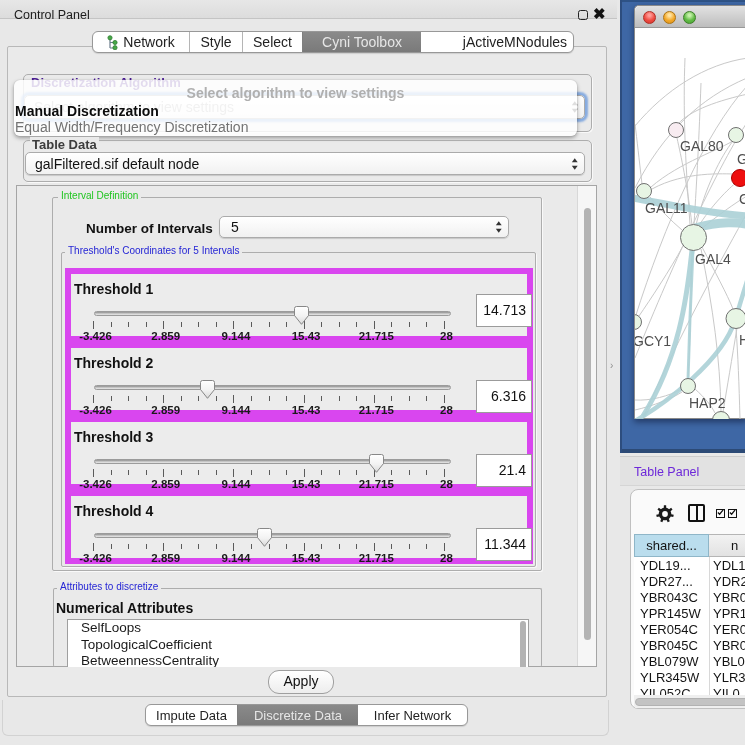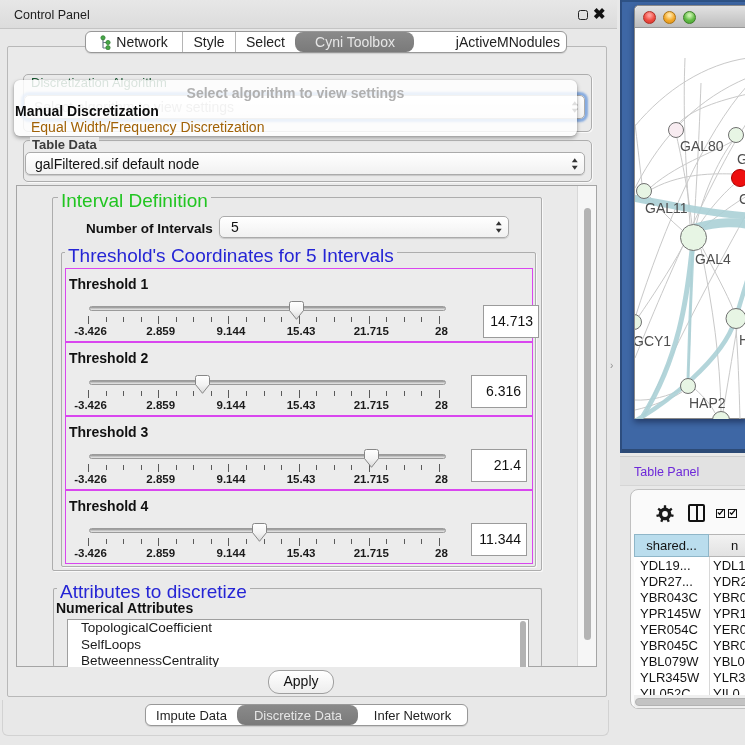--- a/index.html
+++ b/index.html
@@ -2,21 +2,21 @@
 <html><head>
 <meta charset="utf-8">
 <style>
 * { margin:0; padding:0; box-sizing:border-box; }
 html,body { width:745px; height:745px; overflow:hidden; }
 body { font-family:"Liberation Sans", sans-serif; background:#e8e8e8; position:relative; }
 #root { position:absolute; left:0; top:0; width:745px; height:745px; }
 .abs { position:absolute; }
 
 
-#cp-title { left:0; top:0; width:617px; height:29px;
+#cp-title { left:0; top:0; width:617px; height:19px;
   background:linear-gradient(#e7e7e7,#dcdcdc);
   border-bottom:1px solid #c4c4c4; }
 #cp-title .t { position:absolute; left:14px; top:8px; font-size:12.5px; color:#1c1c1c; }
 #float-ico { position:absolute; left:578px; top:10px; width:9.5px; height:9.5px;
   border:1.6px solid #222; border-radius:2.5px; }
 #close-ico { position:absolute; left:593px; top:5px; font-size:15px; font-weight:bold; color:#111; }
 
 #cp-bottom-border { left:2px; top:700px; width:607px; height:36px;
   border:1px solid #d2d2d2; border-top:none; border-radius:0 0 6px 6px; }
 
@@ -24,41 +24,41 @@
 #tabpanel { left:7px; top:46px; width:600px; height:651px;
   background:#eaeaea; border:1px solid #b8b8b8; border-radius:2px; }
 
 
 .tabbar { display:flex; border:1px solid #989898; border-radius:6px; background:#fff;
   overflow:hidden; font-size:14px; color:#222;
   box-shadow:0 1px 1px rgba(0,0,0,0.12); }
 .tabbar .seg { display:flex; align-items:center; justify-content:center;
   border-left:1px solid #b5b5b5; white-space:nowrap; }
 .tabbar .seg:first-child { border-left:none; }
-.tabbar .sel { background:linear-gradient(#8a8a8a,#7a7a7a); color:#e6e6e6; border-left-color:#7f7f7f;border-radius:8px; }
+.tabbar .sel { background:linear-gradient(#8a8a8a,#7a7a7a); color:#e6e6e6; border-left-color:#7f7f7f; }
 .tabbar .sel + .seg { border-left:none; }
-#toptabs { left:85px; top:31px; height:22px; }
+#toptabs { left:92px; top:31px; height:22px; }
 #bottabs { left:145px; top:704px; height:22px; font-size:13px; }
 
 
 .group { position:absolute; border:1px solid #adadad; border-radius:2px;
   box-shadow:inset 0 0 0 0 #fff, 1px 1px 0 rgba(255,255,255,0.7); }
-.gtitle { position:absolute; top:-8px; font-size:19px; background:#eaeaea; padding:0 3px; }
+.gtitle { position:absolute; top:-8px; font-size:10px; background:#eaeaea; padding:0 3px; }
 
 
 .combo { position:absolute; background:linear-gradient(#ffffff,#f1f1f1);
   border:1px solid #ababab; border-radius:5px; font-size:14px; color:#111;
   box-shadow:0 1px 1px rgba(0,0,0,0.15); }
 .combo .txt { position:absolute; left:9px; top:3px; }
 .combo .arr { position:absolute; right:6px; top:50%; transform:translateY(-50%);
   width:7.5px; height:12px; }
 
 
 .thpanel { position:absolute; left:65px; width:468px; height:74px;
-  border:1px solid #d946ef; background:#ececec; }
+  border:6px solid #d946ef; background:#ececec; }
 .thpanel .lbl { position:absolute; left:3px; top:7px; font-size:14px; font-weight:bold; color:#111; }
 .track { position:absolute; left:23px; width:357px; height:5px; border-radius:2.5px;
   background:linear-gradient(#8f8f8f,#c9c9c9 55%,#e9e9e9); border:1px solid #9b9b9b; }
 .vfield { position:absolute; left:405px; width:56px; height:33px; background:#fff;
   border:1px solid #9b9b9b; font-size:14px; color:#111; text-align:right;
   line-height:31px; padding-right:5px; }
 
 
 #numlist { position:absolute; left:67px; top:619px; width:462px; height:48px;
   background:#fff; border:1px solid #9f9f9f; border-bottom:none; overflow:hidden;
@@ -120,36 +120,36 @@
     <div class="seg" style="width:116px;margin-left:36px;">jActiveMNodules</div>
   </div>
 
   <div class="abs tabbar" id="bottabs">
     <div class="seg" style="width:91px;">Impute Data</div>
     <div class="seg sel" style="width:121px;">Discretize Data</div>
     <div class="seg" style="width:109px;">Infer Network</div>
   </div>
 
   <div class="group" style="left:23px; top:74px; width:569px; height:58px; border-radius:5px;"></div>
-  <div class="abs" style="left:31px; top:74.5px; font-size:13px; font-weight:normal; color:#14532d;">Discretization Algorithm</div>
+  <div class="abs" style="left:31px; top:74.5px; font-size:13px; font-weight:bold; color:#4c1d95;">Discretization Algorithm</div>
   <div class="abs combo" id="algcombo" style="left:24px; top:95px; width:561px; height:24px;
        box-shadow:0 0 2px 3px rgba(100,150,220,0.75);">
     <div class="txt" style="color:#a9a9a9;">Select algorithm to view settings</div>
     <svg class="arr" viewBox="0 0 9 14">
         <path d="M4.5 0 L8 5 L1 5 Z" fill="#333"></path>
         <path d="M4.5 14 L8 9 L1 9 Z" fill="#333"></path>
       </svg>
   </div>
 
   <div class="abs" id="popup" style="left:14px; top:79.5px; width:563px; height:56px;
        background:rgba(255,255,255,0.84); border-radius:6px;
        box-shadow:0 2px 4px rgba(0,0,0,0.35), 0 0 1px rgba(0,0,0,0.3); font-size:14px;">
     <div style="position:absolute; left:0; top:5px; width:100%; text-align:center; color:#b0b0b0; font-weight:bold;">Select algorithm to view settings</div>
     <div style="position:absolute; left:1px; top:23px; font-weight:bold; color:#0c0c0c;">Manual Discretization</div>
-    <div style="position:absolute; left:1px; top:39px; color:#a16207;padding-left:16px;">Equal Width/Frequency Discretization</div>
+    <div style="position:absolute; left:1px; top:39px; color:#737373;">Equal Width/Frequency Discretization</div>
   </div>
 
   <div class="group" style="left:23px; top:140px; width:569px; height:42px; border-radius:5px;">
     <div class="gtitle" style="left:6px; top:-4px; font-size:13px; font-weight:bold; color:#3d3d3d; padding:0 2px;">Table Data</div>
   </div>
   <div class="abs combo" style="left:25px; top:152px; width:560px; height:23px;">
     <div class="txt">galFiltered.sif default node</div>
     <svg class="arr" viewBox="0 0 9 14">
         <path d="M4.5 0 L8 5 L1 5 Z" fill="#333"></path>
         <path d="M4.5 14 L8 9 L1 9 Z" fill="#333"></path>
@@ -221,21 +221,21 @@
       <path d="M2.5,0.5 h10 a2,2 0 0 1 2,2 v7 L7.5,18.3 L0.5,9.5 v-7 a2,2 0 0 1 2,-2 z" fill="url(#thumbg)" stroke="#878787"></path>
     </svg>
     <div class="ticklabels">
         <span style="position:absolute; left:24.5px; top:56px; transform:translateX(-50%); font-size:11.5px; font-weight:bold; color:#1a1a1a; white-space:nowrap;">-3.426</span>
         <span style="position:absolute; left:94.7px; top:56px; transform:translateX(-50%); font-size:11.5px; font-weight:bold; color:#1a1a1a; white-space:nowrap;">2.859</span>
         <span style="position:absolute; left:164.9px; top:56px; transform:translateX(-50%); font-size:11.5px; font-weight:bold; color:#1a1a1a; white-space:nowrap;">9.144</span>
         <span style="position:absolute; left:235.1px; top:56px; transform:translateX(-50%); font-size:11.5px; font-weight:bold; color:#1a1a1a; white-space:nowrap;">15.43</span>
         <span style="position:absolute; left:305.3px; top:56px; transform:translateX(-50%); font-size:11.5px; font-weight:bold; color:#1a1a1a; white-space:nowrap;">21.715</span>
         <span style="position:absolute; left:375.5px; top:56px; transform:translateX(-50%); font-size:11.5px; font-weight:bold; color:#1a1a1a; white-space:nowrap;">28</span>
       </div>
-    <div class="vfield" style="top:36px;margin-left:12px;">14.713</div>
+    <div class="vfield" style="top:20px;">14.713</div>
   </div>
 
   <div class="thpanel" style="top:341.5px;">
     <div class="lbl">Threshold 2</div>
     <div class="track" style="top:37px;"></div>
     <svg style="position:absolute; left:22px; top:46px;" width="358" height="9" shape-rendering="crispEdges">
       <g stroke="#5a5a5a" stroke-width="1">
           <line x1="0.50" y1="0.5" x2="0.50" y2="8.5"></line>
           <line x1="18.05" y1="2" x2="18.05" y2="7"></line>
           <line x1="35.60" y1="2" x2="35.60" y2="7"></line>
@@ -355,22 +355,22 @@
         <span style="position:absolute; left:375.5px; top:56px; transform:translateX(-50%); font-size:11.5px; font-weight:bold; color:#1a1a1a; white-space:nowrap;">28</span>
       </div>
     <div class="vfield" style="top:32px;text-align:right;">11.344</div>
   </div>
 
   <div class="group" style="left:53px; top:588px; width:489px; height:79px; border-bottom:none; box-shadow:none;">
     <div class="gtitle" style="left:3px; color:#2525d5;">Attributes to discretize</div>
   </div>
   <div class="abs" style="left:56px; top:600px; font-size:14px; font-weight:bold; color:#111;">Numerical Attributes</div>
   <div class="abs" id="numlist">
+    <div>SelfLoops</div>
     <div>TopologicalCoefficient</div>
-    <div>SelfLoops</div>
     <div>BetweennessCentrality</div>
   </div>
   <div class="abs" style="left:514px; top:620px; width:14px; height:47px; background:#fff;"></div>
   <div class="abs sbthumb" style="left:519.5px; top:621px; width:6.5px; height:46px; border-radius:3px 3px 0 0;"></div>
 
   <div id="applybtn">Apply</div>
 
   <div class="abs" style="left:610px; top:360px; width:9px; height:14px; color:#8f8f8f; font-size:10px;">›</div>
 
   <div class="abs" id="bluepanel">

